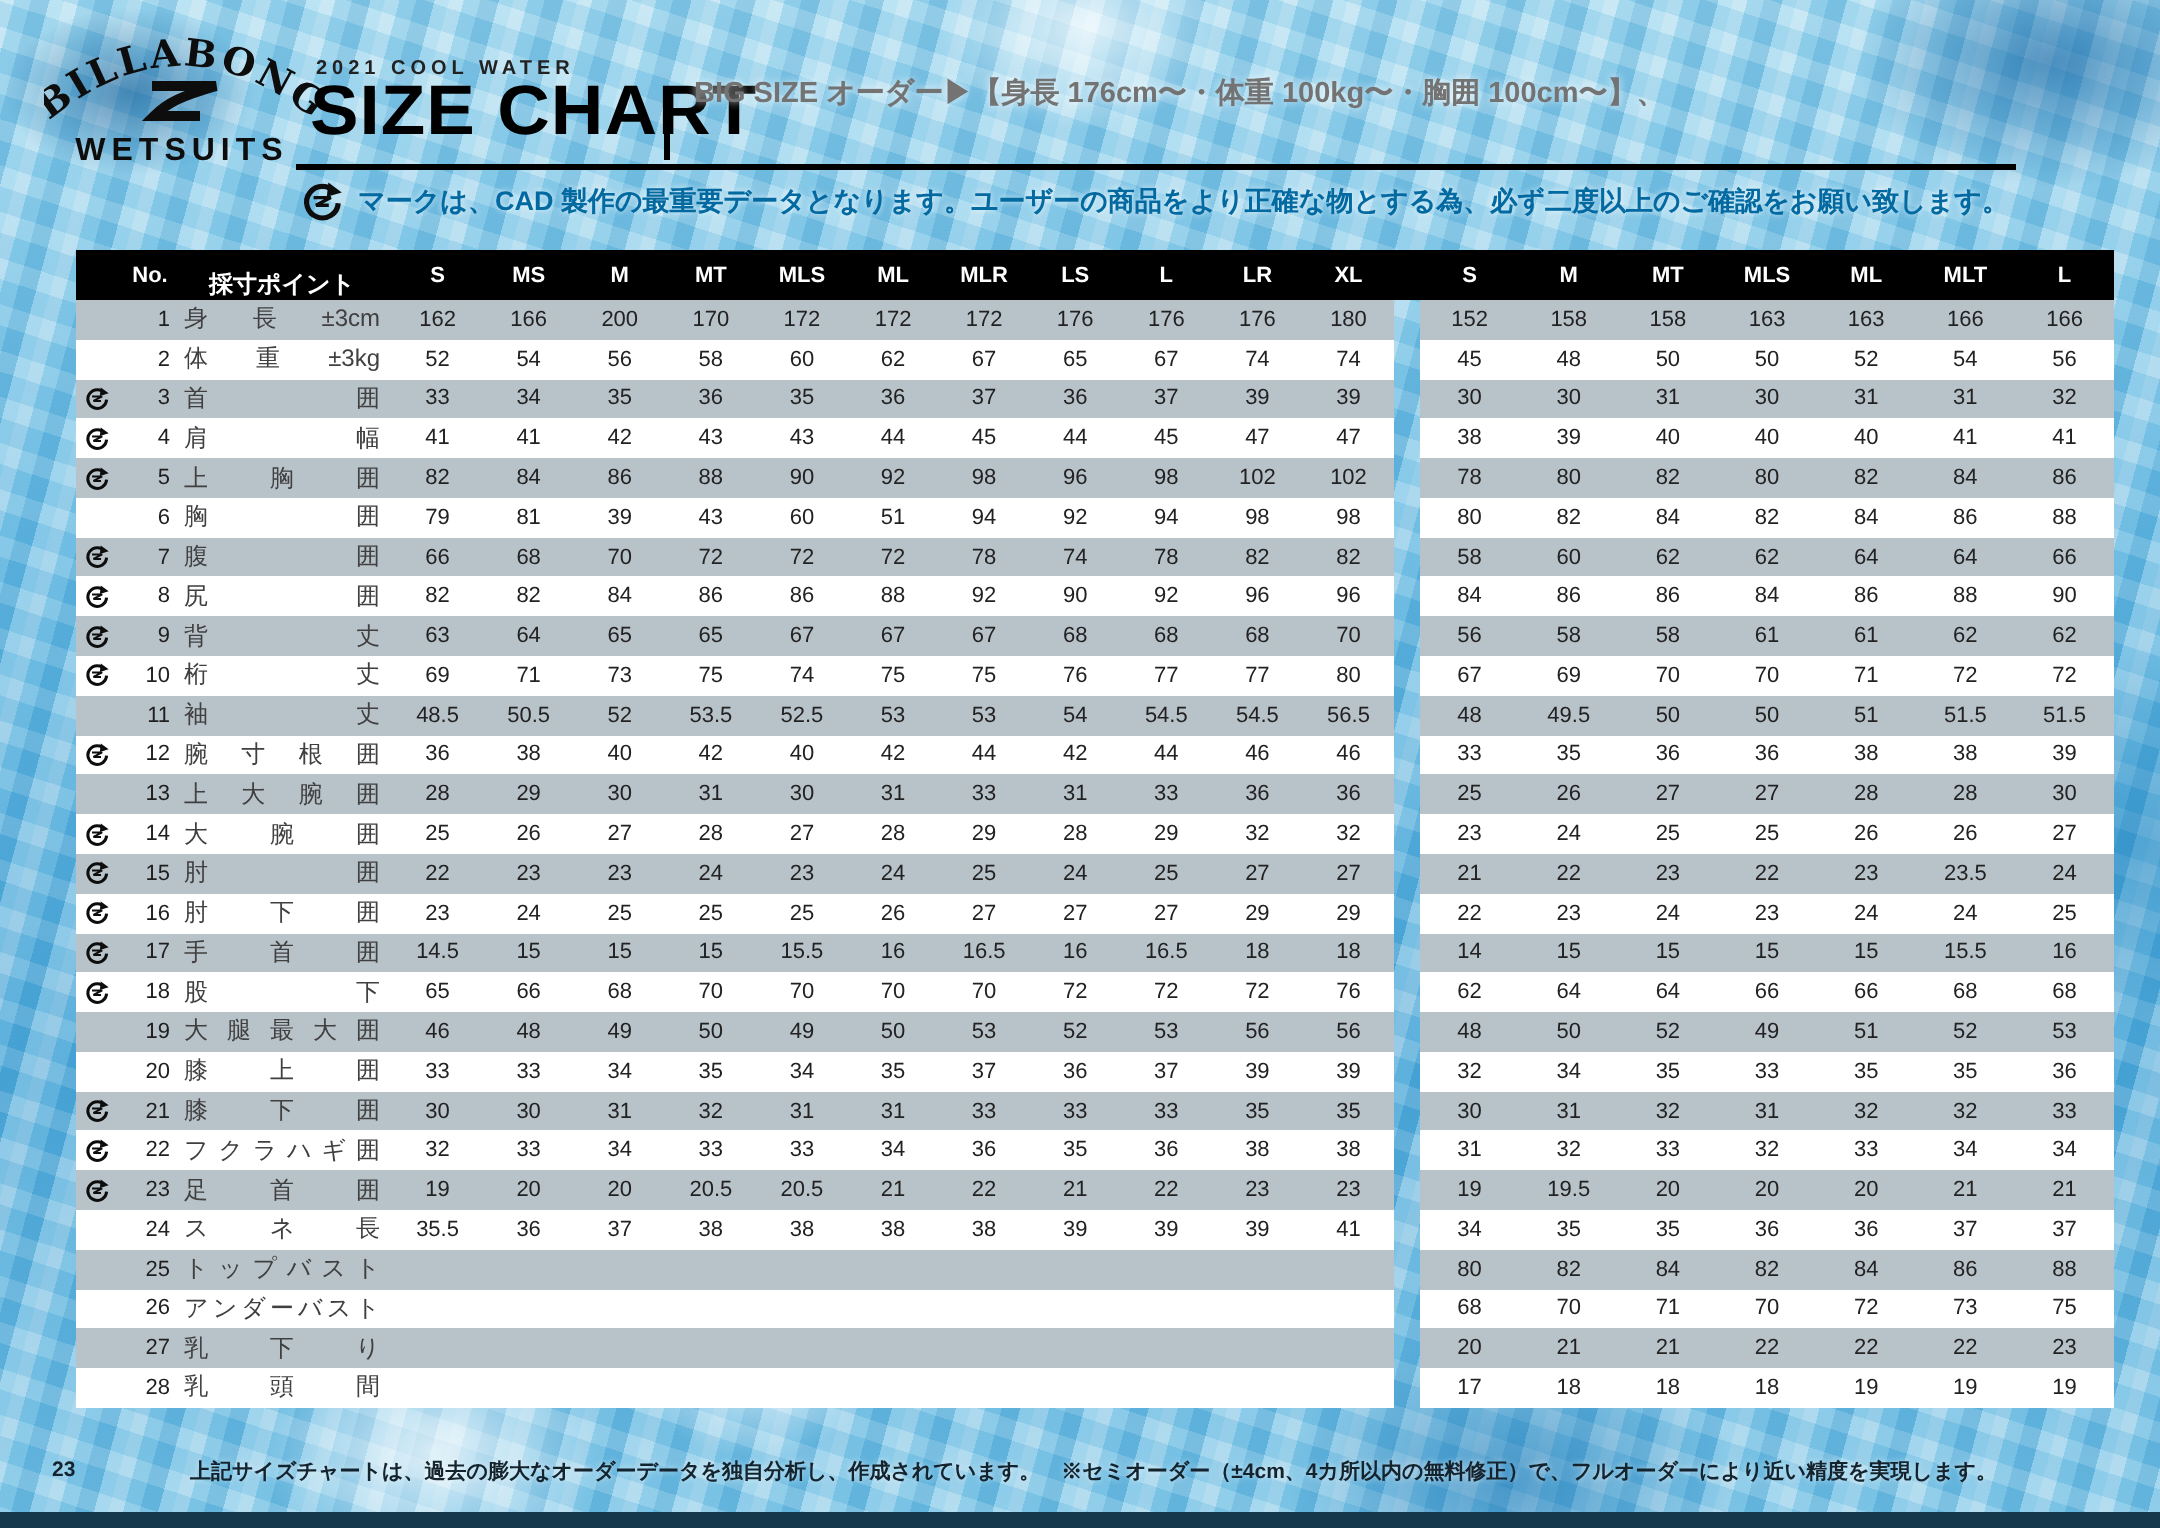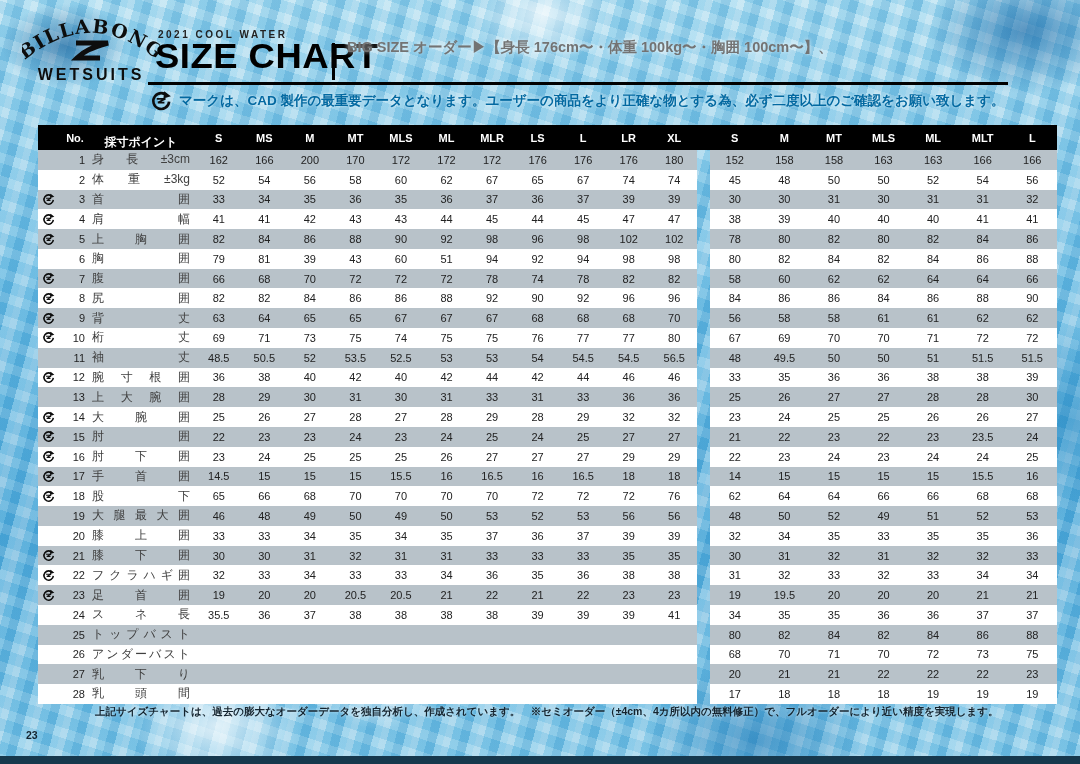--- a/index.html
+++ b/index.html
@@ -52,21 +52,21 @@
        display:flex;align-items:center;}
   .lbl span{display:block;width:100%;text-align:justify;text-align-last:justify;}
   .v{flex:1;display:flex;align-items:center;justify-content:center;
      font-size:11px;color:#222;}
   .thead .no,.thead .lbl,.thead .v{color:#fff;font-weight:700;font-size:11px;}
   .thead .no{justify-content:center;padding-right:0;}
   .thead .lbl{text-align:center;text-align-last:center;justify-content:center;font-size:12px;}
   .thead .lbl span{text-align:center;text-align-last:center;margin-top:10px;}
   
   .pageno{position:absolute;left:26px;top:729px;font-size:10.5px;font-weight:700;color:#14242f;}
-  .note{position:absolute;left:95px;top:705px;font-size:10.5px;font-weight:600;color:#14242f;
+  .note{position:absolute;left:95px;top:729px;font-size:10.5px;font-weight:600;color:#14242f;
         text-shadow:0 0 3px rgba(255,255,255,.6);}
   .bottombar{position:absolute;left:0;top:756px;width:1080px;height:8px;background:#16384d;}
 </style>
 </head>
 <body>
 
 <div class="page">
   <div class="bg"></div>
 
   <div class="logo">

